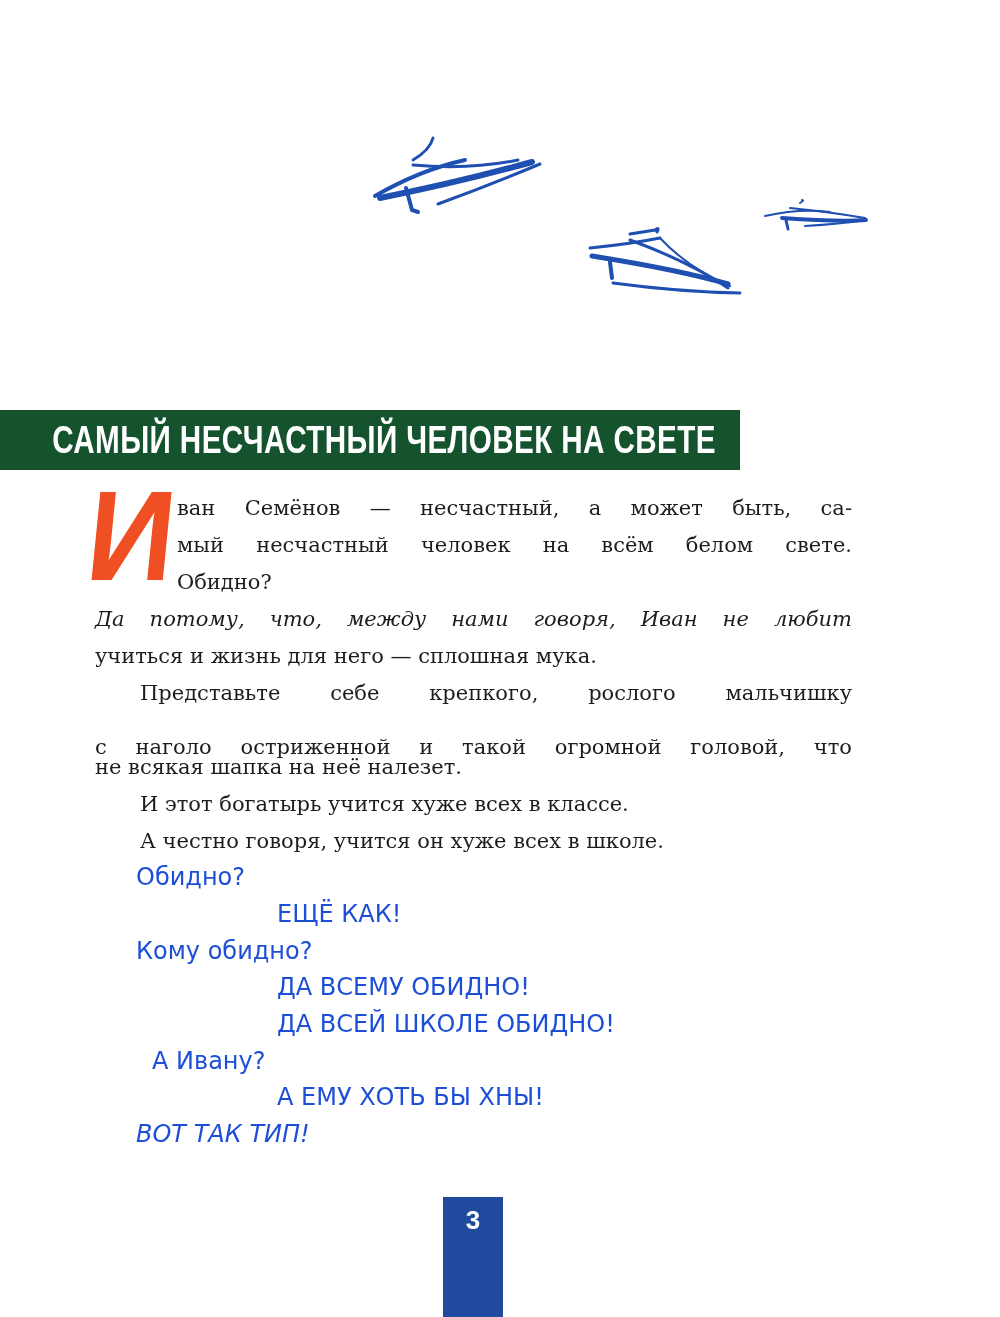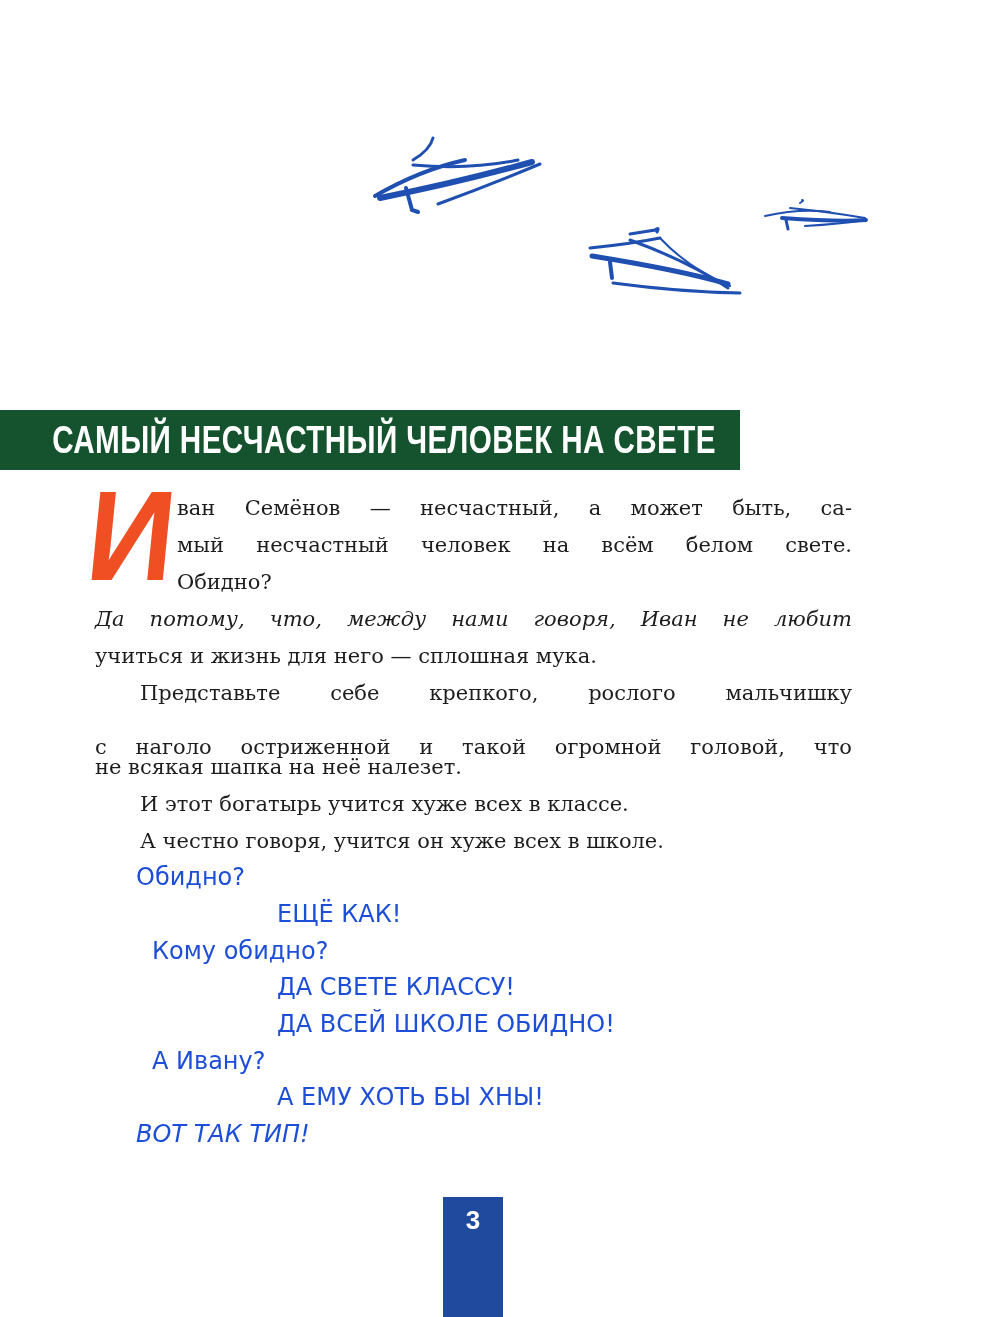--- a/index.html
+++ b/index.html
@@ -93,22 +93,22 @@
 
 <div class="serif-line justify" style="left:140px; top:678px; width:712px;">Представьте себе крепкого, рослого мальчишку</div>
 <div class="serif-line justify" style="left:95px; top:715px; width:757px;margin-top:17px;">с наголо остриженной и такой огромной головой, что</div>
 <div class="serif-line" style="left:95px; top:752px;">не всякая шапка на неё налезет.</div>
 
 <div class="serif-line" style="left:140px; top:789px;">И этот богатырь учится хуже всех в классе.</div>
 <div class="serif-line" style="left:140px; top:826px;">А честно говоря, учится он хуже всех в школе.</div>
 
 <div class="sans-line" style="left:136px; top:862px;">Обидно?</div>
 <div class="sans-line" style="left:277px; top:899px;">ЕЩЁ КАК!</div>
-<div class="sans-line" style="left:152px; top:936px;">Кому обидно?</div>
-<div class="sans-line" style="left:277px; top:972px;">ДА СВЕТЕ КЛАССУ!</div>
+<div class="sans-line" style="left:136px; top:936px;">Кому обидно?</div>
+<div class="sans-line" style="left:277px; top:972px;">ДА ВСЕМУ ОБИДНО!</div>
 <div class="sans-line" style="left:277px; top:1009px;">ДА ВСЕЙ ШКОЛЕ ОБИДНО!</div>
 <div class="sans-line" style="left:136px; top:1046px;margin-left:16px;">А Ивану?</div>
 <div class="sans-line" style="left:277px; top:1082px;">А ЕМУ ХОТЬ БЫ ХНЫ!</div>
 <div class="sans-line" style="left:136px; top:1119px;font-style:italic;">ВОТ ТАК ТИП!</div>
 
 <div class="page-tab">
   <div class="page-num">3</div>
 </div>
 
 </body></html>

